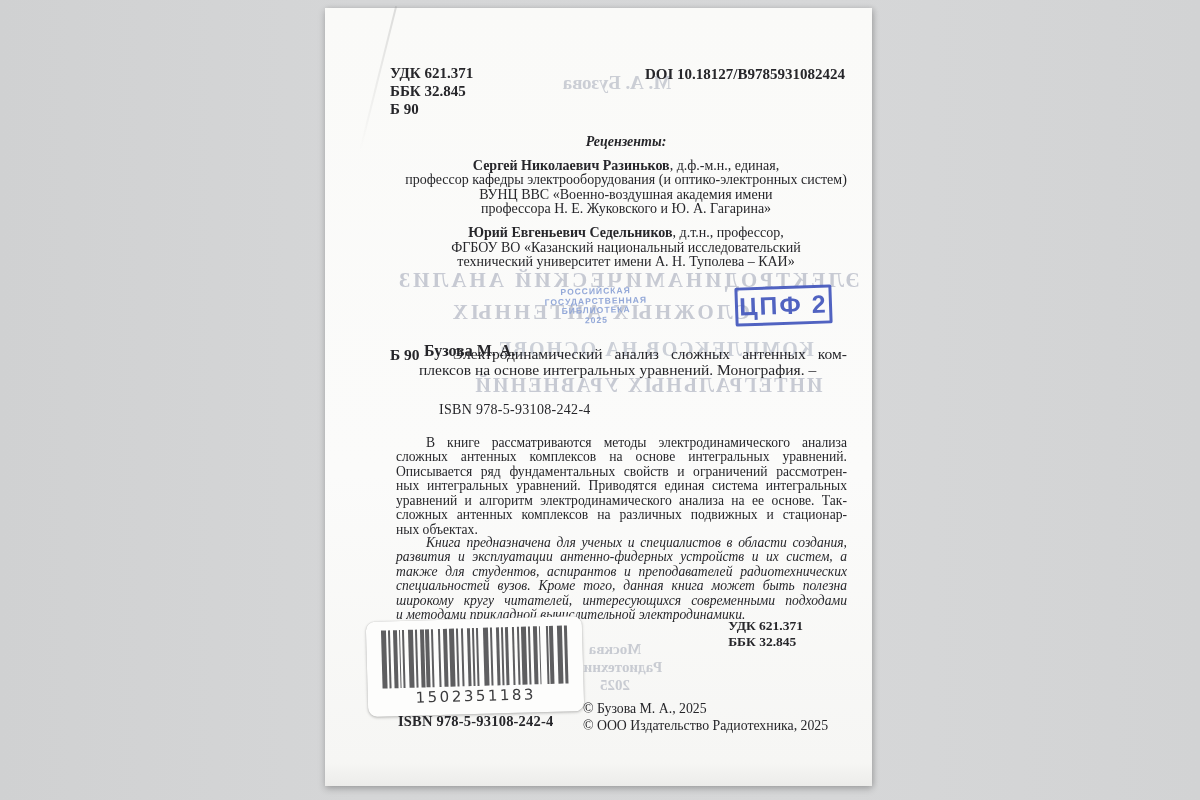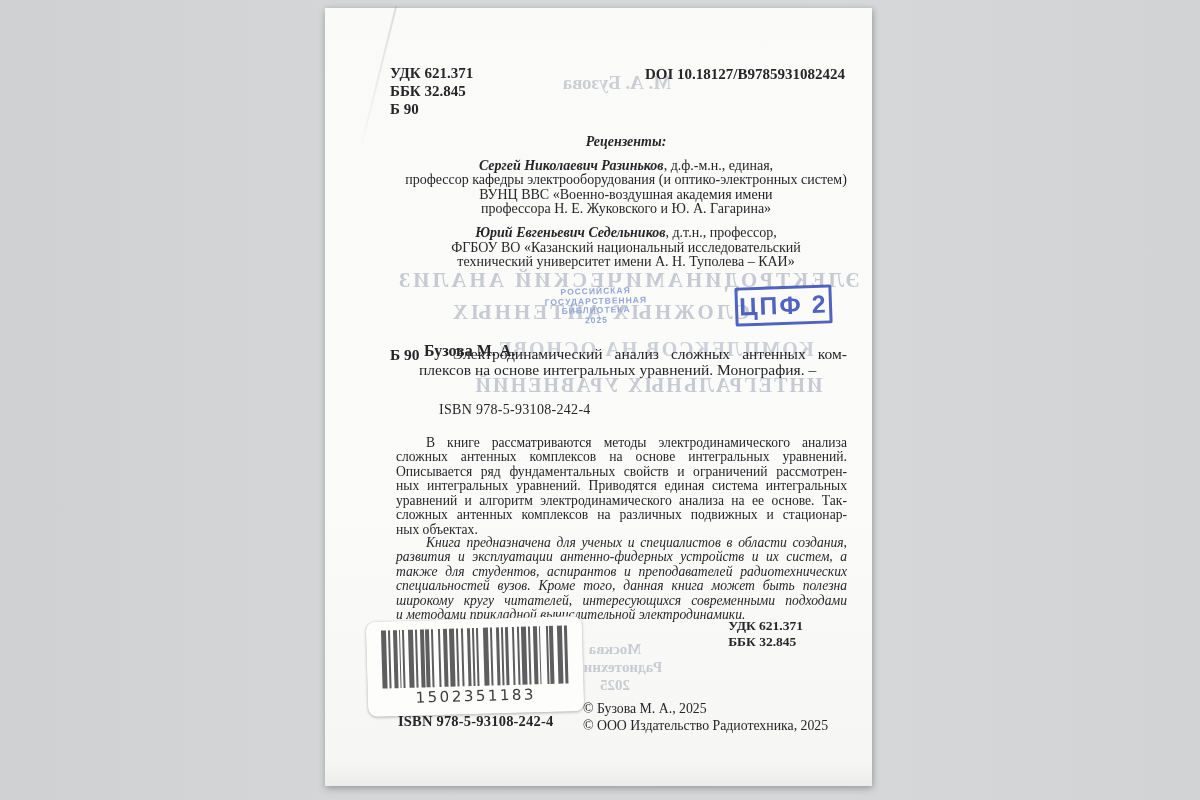--- a/index.html
+++ b/index.html
@@ -43,21 +43,21 @@
     position:absolute;left:410px;top:278px;width:97px;height:39px;
     border:3px solid #4357bd;border-radius:2px;color:#4357bd;
     font-family:"Liberation Sans", sans-serif;font-size:25px;font-weight:600;
     letter-spacing:2px;display:flex;align-items:center;justify-content:center;
     transform:rotate(-2deg);opacity:.92;
   }
 
   
   .reviewers{position:absolute;left:55px;top:127px;width:492px;text-align:center;font-size:14px;line-height:14.6px;}
   .rev-heading{font-weight:bold;font-style:italic;margin-bottom:9px;}
-  .rev-name{font-weight:bold;font-style:italic;}
+  .rev-name{font-weight:bold;}
   .rev-gap{height:9px;}
 
   
   .author-h{position:absolute;left:99px;top:318px;font-size:16px;font-weight:bold;margin-top:16px;}
   .bib-code{position:absolute;left:65px;top:338px;font-size:15.5px;font-weight:bold;}
   .bib{position:absolute;left:94px;top:338px;width:428px;font-size:15.5px;line-height:16.2px;}
   .bib .jline{text-align:justify;text-align-last:justify;}
   .bib .jline:first-child{text-indent:34px;}
   .bib .jline:last-child{text-align:justify;text-align-last:left;}
   .isbn-mid{position:absolute;left:114px;top:394px;font-size:14px;letter-spacing:.3px;}

